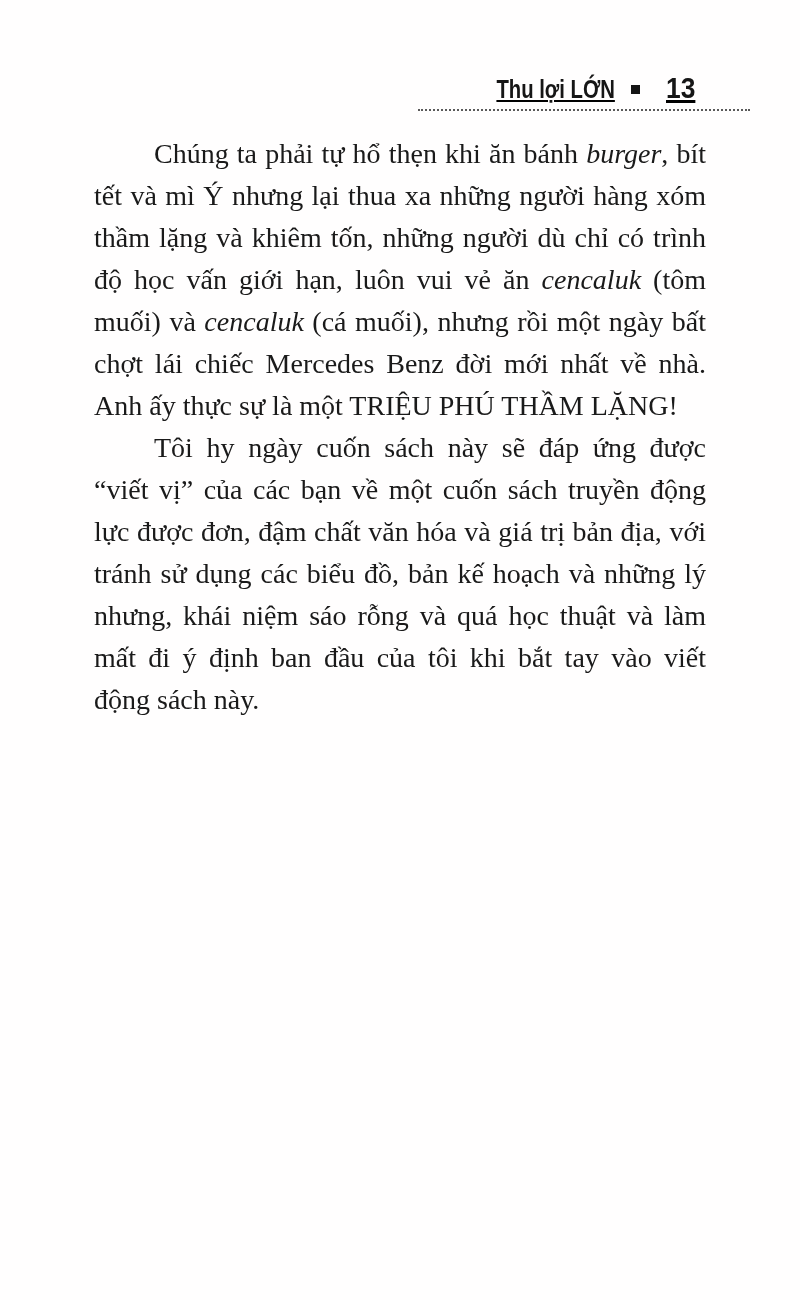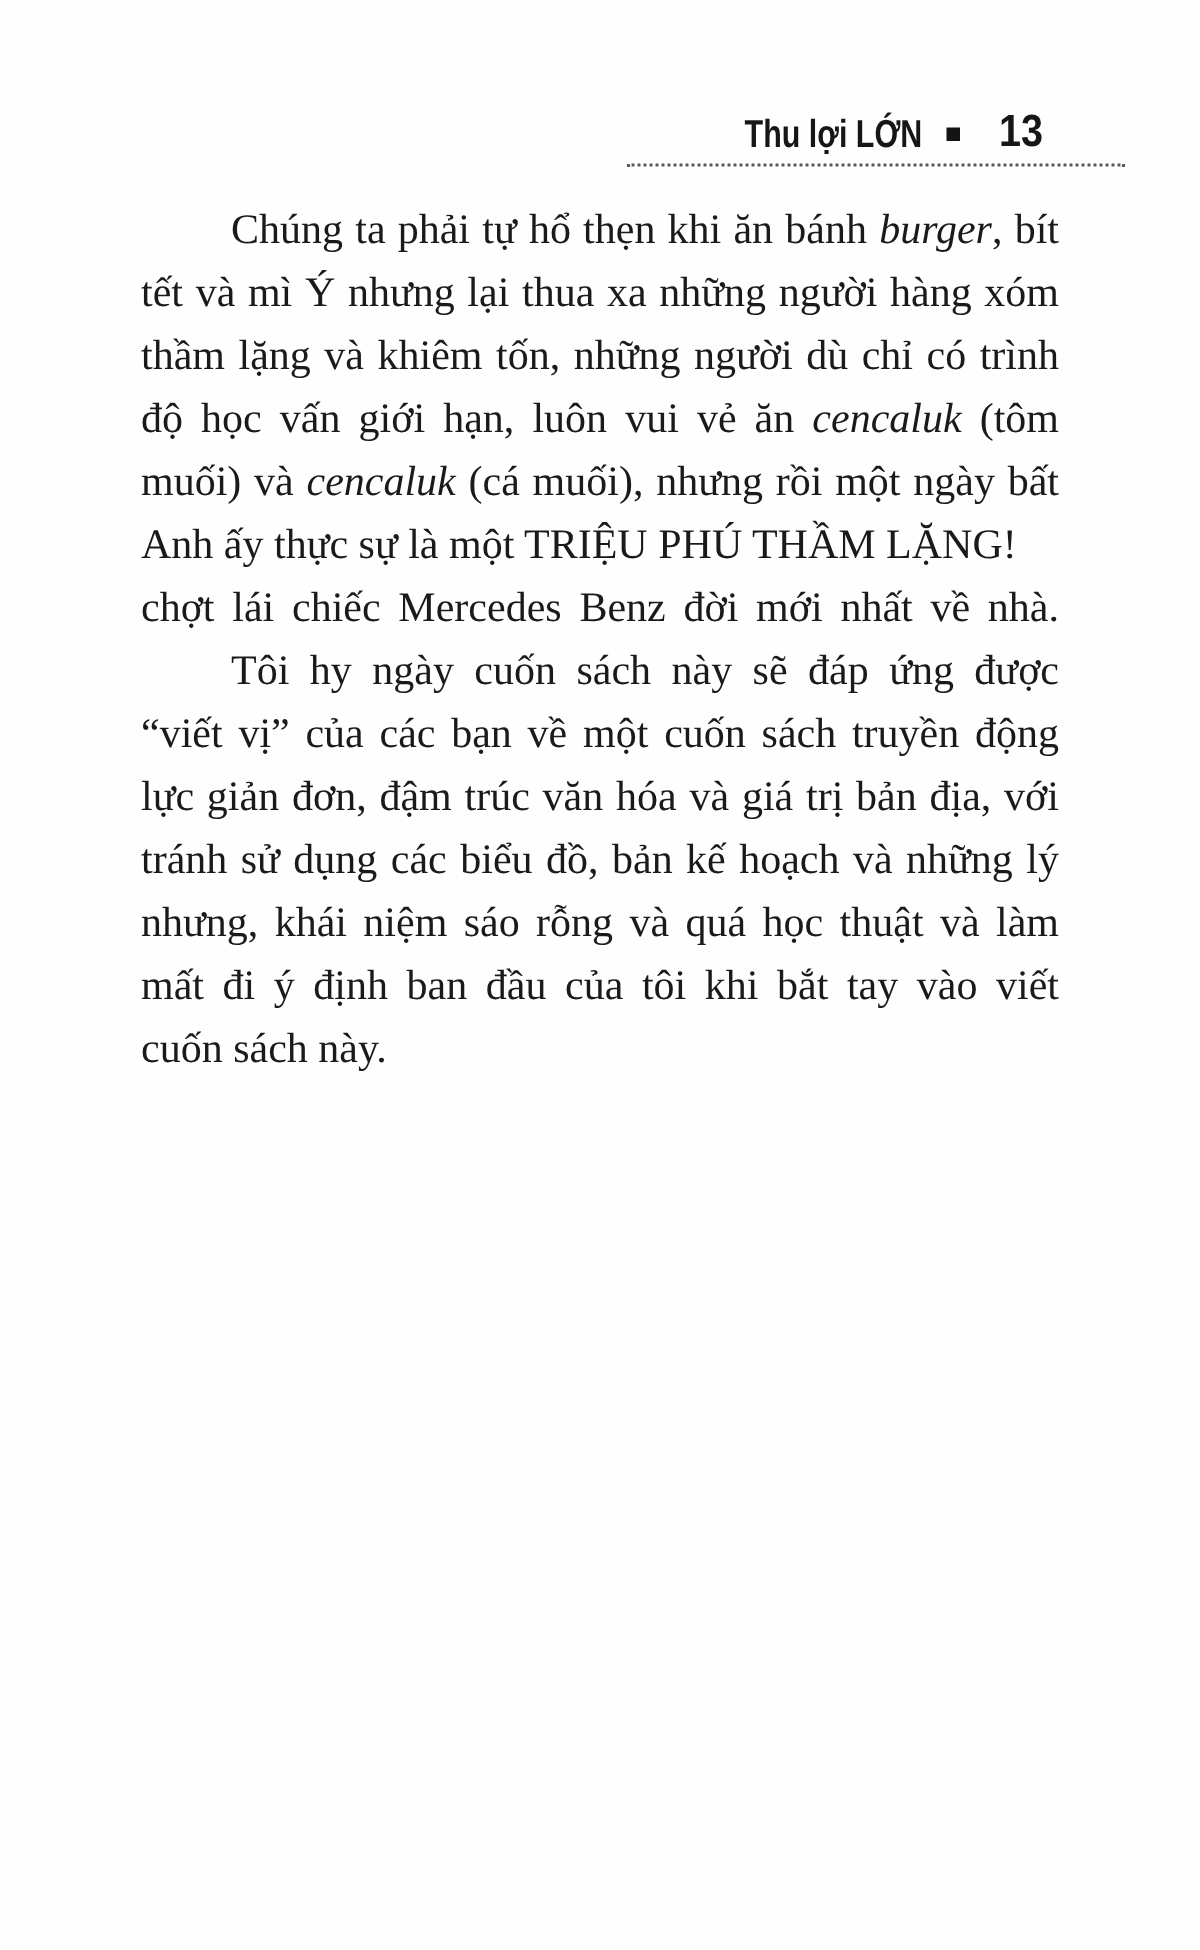--- a/index.html
+++ b/index.html
@@ -21,20 +21,21 @@
     position: absolute;
     left: 418px;
     top: 64px;
     width: 332px;
     height: 46px;
     display: flex;
     justify-content: flex-end;
     align-items: flex-end;
     padding: 0 55px 5px 0;
     box-sizing: border-box;
+    text-decoration: underline;
   }
   .running-title {
     font-family: "Liberation Sans", sans-serif;
     font-weight: bold;
     font-size: 26px;
     color: #161616;
     transform: scaleX(0.78);
     transform-origin: 100% 100%;
     white-space: nowrap;
   }
@@ -96,24 +97,24 @@
   </div>
 
   <div class="header-rule"></div>
 
   <div class="body-text">
       <div class="line indent"><span>Chúng ta phải tự hổ thẹn khi ăn bánh </span><span class="it">burger</span><span>, bít</span></div>
       <div class="line"><span>tết và mì Ý nhưng lại thua xa những người hàng xóm</span></div>
       <div class="line"><span>thầm lặng và khiêm tốn, những người dù chỉ có trình</span></div>
       <div class="line"><span>độ học vấn giới hạn, luôn vui vẻ ăn </span><span class="it">cencaluk</span><span> (tôm</span></div>
       <div class="line"><span>muối) và </span><span class="it">cencaluk</span><span> (cá muối), nhưng rồi một ngày bất</span></div>
+      <div class="line"><span>chợt lái chiếc Mercedes Benz đời mới nhất về nhà.</span></div>
       <div class="line last"><span>Anh ấy thực sự là một TRIỆU PHÚ THẦM LẶNG!</span></div>
-      <div class="line"><span>chợt lái chiếc Mercedes Benz đời mới nhất về nhà.</span></div>
       <div class="line indent"><span>Tôi hy ngày cuốn sách này sẽ đáp ứng được</span></div>
       <div class="line"><span>“viết vị” của các bạn về một cuốn sách truyền động</span></div>
-      <div class="line"><span>lực giản đơn, đậm trúc văn hóa và giá trị bản địa, với</span></div>
+      <div class="line"><span>lực được đơn, đậm chất văn hóa và giá trị bản địa, với</span></div>
       <div class="line"><span>tránh sử dụng các biểu đồ, bản kế hoạch và những lý</span></div>
       <div class="line"><span>nhưng, khái niệm sáo rỗng và quá học thuật và làm</span></div>
       <div class="line"><span>mất đi ý định ban đầu của tôi khi bắt tay vào viết</span></div>
-      <div class="line last"><span>cuốn sách này.</span></div>
+      <div class="line last"><span>động sách này.</span></div>
     </div>
 
 </div>
 
 </body></html>

